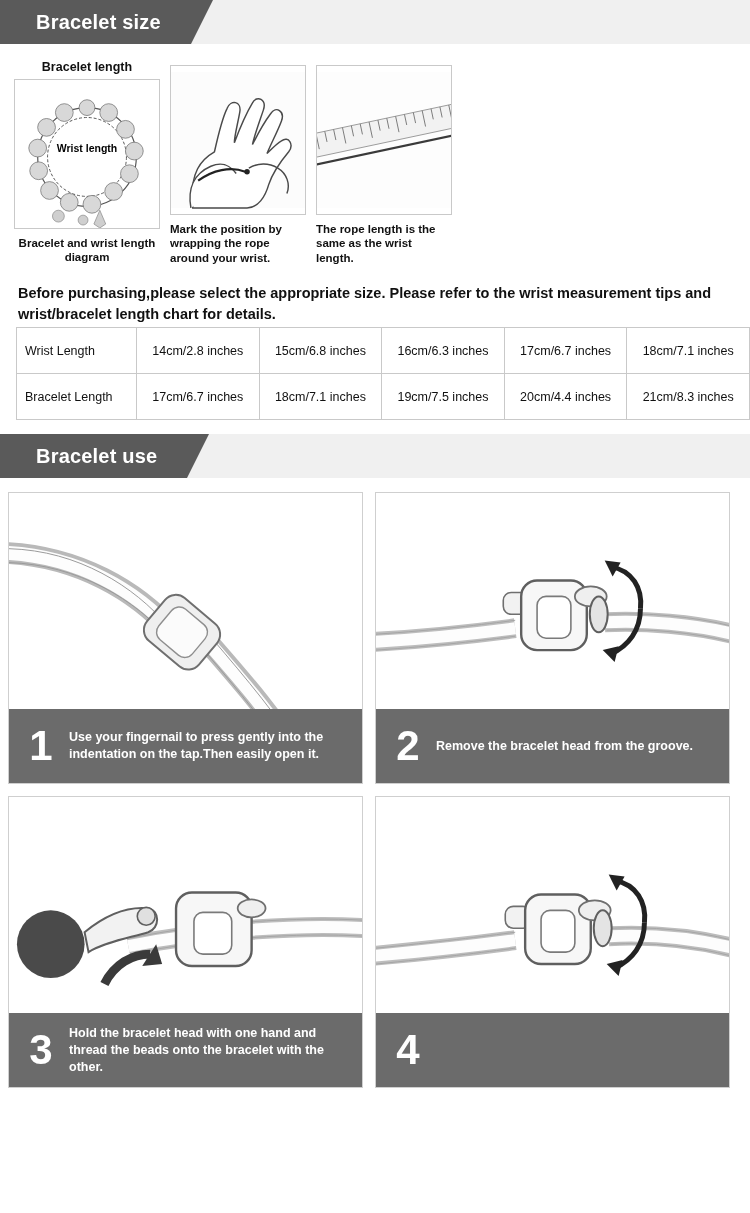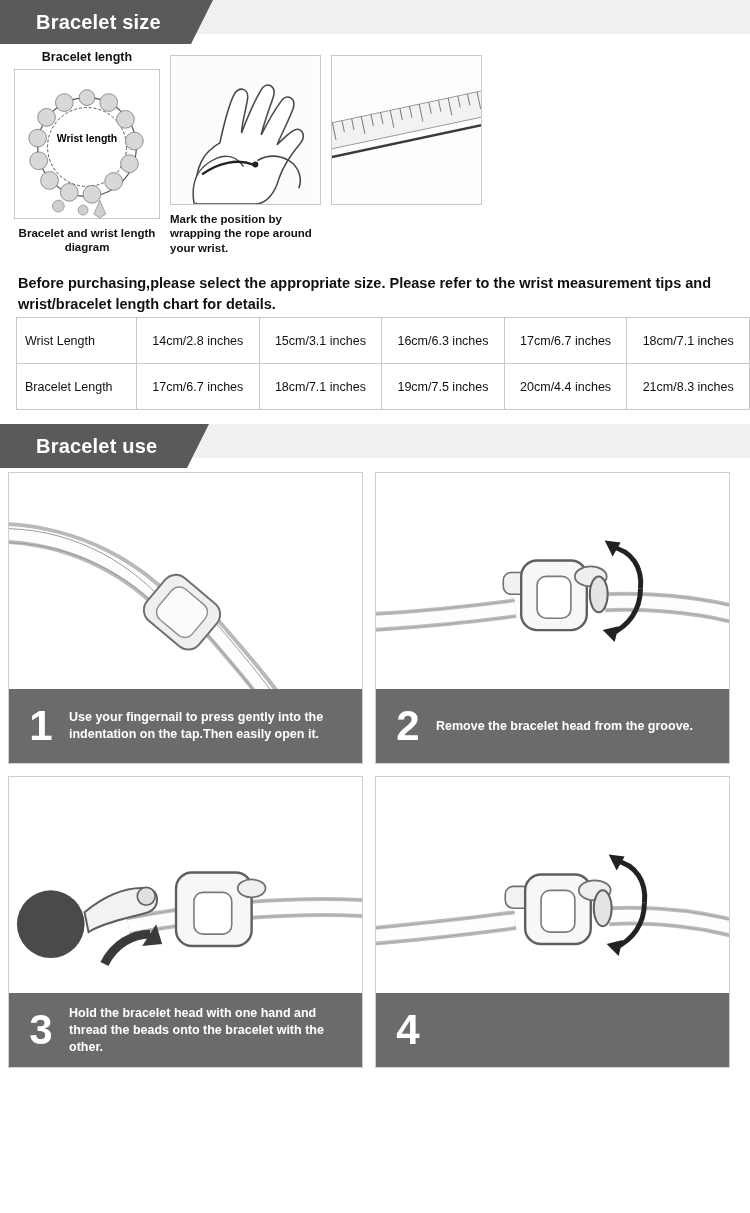--- a/index.html
+++ b/index.html
@@ -14,21 +14,21 @@
     width: 750px;
     height: 1213px;
     background: #ffffff;
     overflow: hidden;
   }
 
   
   .banner {
     position: relative;
     width: 750px;
-    height: 34px;
+    height: 44px;
     background: #f0f0f0;
     padding-left: 12px;
   }
   .banner-tab {
     position: absolute;
     left: 0; top: 0;
     height: 44px;
     background: #5a5a5a;
     color: #ffffff;
     font-size: 20px;
@@ -49,21 +49,21 @@
 
   
   .size-section { padding: 16px 8px 0 8px; }
 
   .steps-row {
     display: flex;
     gap: 10px;
     padding: 0 6px;
   }
   .step-col { width: 146px; }
-  .step-col.wide { width: 151px; }
+  .step-col.wide { width: 136px; }
   .step-caption-top {
     text-align: center;
     font-size: 12.5px;
     font-weight: bold;
     color: #111;
     margin-bottom: 5px;
   }
   .step-box {
     width: 100%;
     height: 150px;
@@ -253,32 +253,33 @@
                   <line x1="112" y1="52" x2="112" y2="64"></line>
                 <line x1="122" y1="52" x2="122" y2="70"></line>
                   <line x1="132" y1="52" x2="132" y2="64"></line>
                 <line x1="142" y1="52" x2="142" y2="64"></line>
                   <line x1="152" y1="52" x2="152" y2="70"></line>
               </g>
               <line x1="-10" y1="86" x2="165" y2="86" stroke="#3a3a3a" stroke-width="2.5"></line>
             </g>
           </svg>
         </div>
+        <div class="step-caption left">The rope length is the same as the wrist length.</div>
       </div>
 
     </div>
 
     <div class="notice">Before purchasing,please select the appropriate size. Please refer to the wrist measurement tips and wrist/bracelet length chart for details.</div>
 
     <table class="size-table">
       <tbody>
           <tr>
         <td class="rowhead">Wrist Length</td>
         <td>14cm/2.8 inches</td>
-        <td>15cm/3.1 inches</td>
+        <td>15cm/6.8 inches</td>
         <td>16cm/6.3 inches</td>
         <td>17cm/6.7 inches</td>
         <td>18cm/7.1 inches</td>
       </tr>
       <tr>
         <td class="rowhead">Bracelet Length</td>
         <td>17cm/6.7 inches</td>
         <td>18cm/7.1 inches</td>
         <td>19cm/7.5 inches</td>
         <td>20cm/4.4 inches</td>

